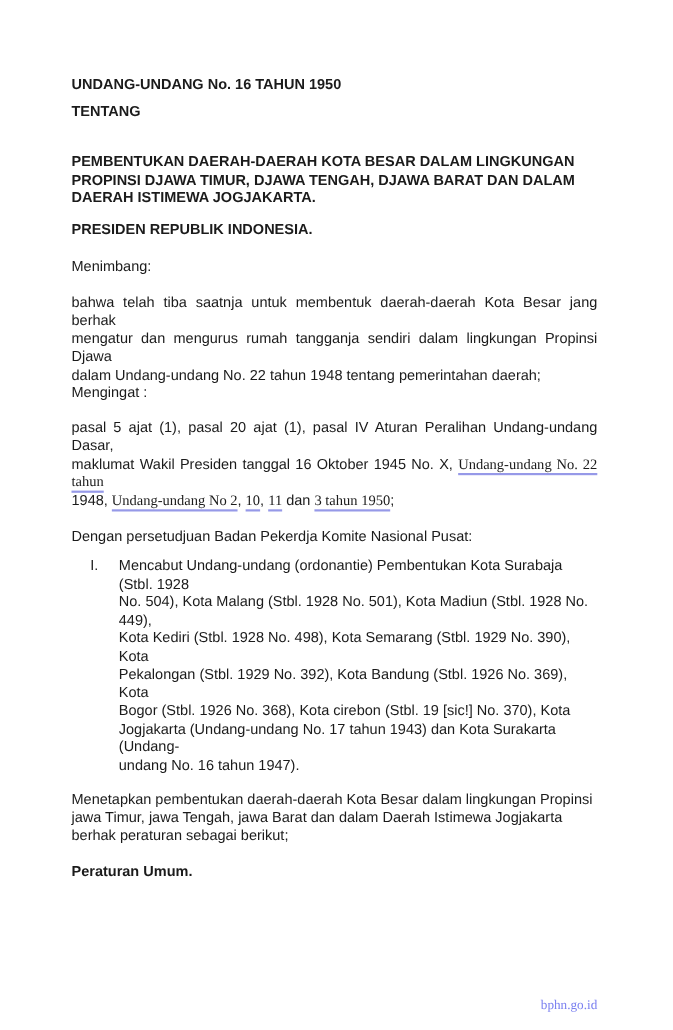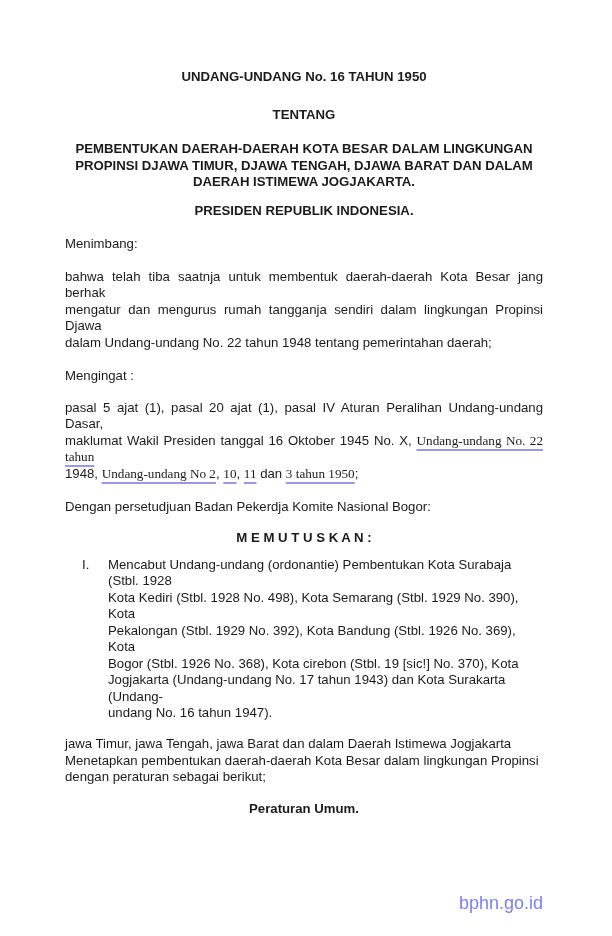--- a/index.html
+++ b/index.html
@@ -16,21 +16,21 @@
     background: var(--bg);
     color: var(--text);
     font-family: "Liberation Sans", "DejaVu Sans", sans-serif;
     font-size: 13.2px;
     line-height: 16.5px;
     box-sizing: border-box;
     padding: 0 69px 0 65px;
     position: relative;
     overflow: hidden;
   }
-  .center { text-align: center; }
+  .center { }
   .bold { font-weight: bold; }
   .block .line {
     text-align: justify;
     text-align-last: justify;
     text-justify: inter-word;
   }
   .block .line.last { text-align-last: auto; }
   .block[data-align="left"] .line,
   .block[data-align="left"] .line.last {
     text-align: left;
@@ -48,79 +48,80 @@
   .list-item .marker {
     width: 43px;
     padding-left: 17px;
     box-sizing: border-box;
     flex: none;
   }
   .list-item .item-body { flex: 1; min-width: 0; }
   .footer {
     position: absolute;
     right: 69px;
-    bottom: 25px;
+    bottom: 15px;
     color: var(--footer);
-    font-size: 18px;
+    font-size: 12px;
+    font-family: Liberation Serif, serif;
   }
 </style>
 </head>
 <body>
 
 <div class="page">
 
   <div class="center bold" style="margin-top:69px">UNDANG-UNDANG No. 16 TAHUN 1950</div>
 
-  <div class="center bold" style="margin-top:21px">TENTANG</div>
+  <div class="center bold" style="margin-top:7px">TENTANG</div>
 
-  <div class="center bold" style="margin-top:18px">
+  <div class="center bold" style="margin-top:30px">
     <div>PEMBENTUKAN DAERAH-DAERAH KOTA BESAR DALAM LINGKUNGAN</div>
     <div>PROPINSI DJAWA TIMUR, DJAWA TENGAH, DJAWA BARAT DAN DALAM</div>
     <div>DAERAH ISTIMEWA JOGJAKARTA.</div>
   </div>
 
   <div class="center bold" style="margin-top:12px">PRESIDEN REPUBLIK INDONESIA.</div>
 
   <div style="margin-top:16.5px">Menimbang:</div>
 
   <div class="block" style="margin-top:16.5px">
       <div class="line">bahwa telah tiba saatnja untuk membentuk daerah-daerah Kota Besar jang berhak</div>
       <div class="line">mengatur dan mengurus rumah tangganja sendiri dalam lingkungan Propinsi Djawa</div>
       <div class="line last">dalam Undang-undang No. 22 tahun 1948 tentang pemerintahan daerah;</div>
     </div>
 
-  <div style="margin-top:17px">Mengingat :</div>
+  <div style="">Mengingat :</div>
 
   <div class="block" style="margin-top:15px">
       <div class="line">pasal 5 ajat (1), pasal 20 ajat (1), pasal IV Aturan Peralihan Undang-undang Dasar,</div>
       <div class="line"><span>maklumat Wakil Presiden tanggal 16 Oktober 1945 No. X, </span><span class="law-link">Undang-undang No. 22 tahun</span></div>
       <div class="line last"><span>1948, </span><span class="law-link">Undang-undang No 2</span><span>, </span><span class="law-link">10</span><span>, </span><span class="law-link">11</span><span> dan </span><span class="law-link">3 tahun 1950</span><span>;</span></div>
     </div>
 
-  <div style="margin-top:16.5px">Dengan persetudjuan Badan Pekerdja Komite Nasional Bogor:</div>
+  <div style="margin-top:16.5px">Dengan persetudjuan Badan Pekerdja Komite Nasional Pusat:</div>
 
-  <div class="center bold" style="margin-top:15px">M E M U T U S K A N :</div>
 
   <div class="list-item" style="margin-top:10px">
     <div class="marker">I.</div>
     <div class="item-body block" data-align="left">
         <div class="line">Mencabut Undang-undang (ordonantie) Pembentukan Kota Surabaja (Stbl. 1928</div>
+        <div class="line">No. 504), Kota Malang (Stbl. 1928 No. 501), Kota Madiun (Stbl. 1928 No. 449),</div>
         <div class="line">Kota Kediri (Stbl. 1928 No. 498), Kota Semarang (Stbl. 1929 No. 390), Kota</div>
         <div class="line">Pekalongan (Stbl. 1929 No. 392), Kota Bandung (Stbl. 1926 No. 369), Kota</div>
         <div class="line">Bogor (Stbl. 1926 No. 368), Kota cirebon (Stbl. 19 [sic!] No. 370), Kota</div>
         <div class="line">Jogjakarta (Undang-undang No. 17 tahun 1943) dan Kota Surakarta (Undang-</div>
         <div class="line last">undang No. 16 tahun 1947).</div>
       </div>
   </div>
 
   <div class="list-item" style="margin-top:14.5px">
     <div class="item-body block" data-align="left">
+        <div class="line">Menetapkan pembentukan daerah-daerah Kota Besar dalam lingkungan Propinsi</div>
         <div class="line">jawa Timur, jawa Tengah, jawa Barat dan dalam Daerah Istimewa Jogjakarta</div>
-        <div class="line">Menetapkan pembentukan daerah-daerah Kota Besar dalam lingkungan Propinsi</div>
-        <div class="line last">dengan peraturan sebagai berikut;</div>
+        <div class="line last">berhak peraturan sebagai berikut;</div>
       </div>
   </div>
 
 
   <div class="center bold" style="margin-top:15.5px">Peraturan Umum.</div>
 
   <div class="footer">bphn.go.id</div>
 
 </div>
 

